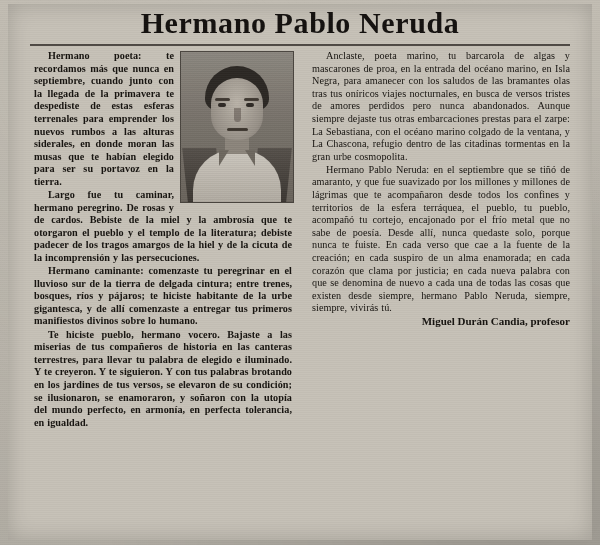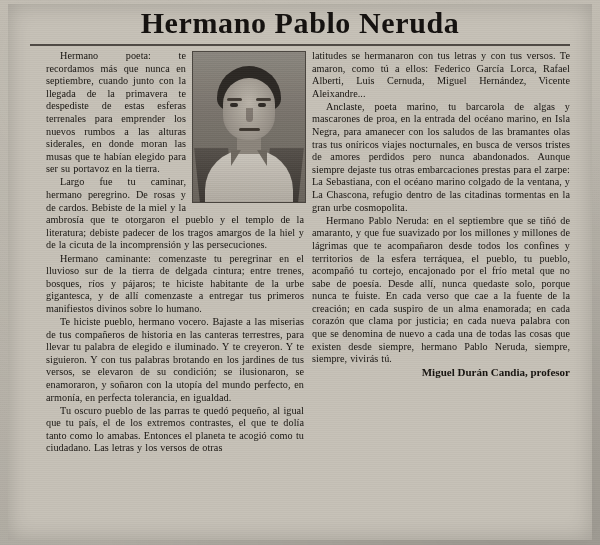--- a/index.html
+++ b/index.html
@@ -74,21 +74,21 @@
     top: 46px;
     width: 540px;
     height: 484px;
   }
   .col {
     position: absolute;
     top: 0;
     width: 258px;
     height: 484px;
   }
-  .col-left { left: 16px; }
+  .col-left { left: 4px; font-weight: bold; }
   .col-right { left: 282px; }
   .ptxt {
     font-size: 10.2px;
     line-height: 12.6px;
     text-align: justify;
     color: #16130f;
     margin: 0 0 0.5px 0;
     text-indent: 14px;
     font-family: "Liberation Serif", serif;
     letter-spacing: 0.05px;
@@ -230,25 +230,23 @@
             <div class="collar-l"></div>
             <div class="collar-r"></div>
             <div class="grain"></div>
           </div>
         </div>
 
         <p class="ptxt">Hermano poeta: te recordamos más que nunca en septiembre, cuando junto con la llegada de la primavera te despediste de estas esferas terrenales para emprender los nuevos rumbos a las alturas siderales, en donde moran las musas que te habían elegido para ser su portavoz en la tierra.</p>
         <p class="ptxt">Largo fue tu caminar, hermano peregrino. De rosas y de cardos. Bebiste de la miel y la ambrosía que te otorgaron el pueblo y el templo de la literatura; debiste padecer de los tragos amargos de la hiel y de la cicuta de la incomprensión y las persecuciones.</p>
         <p class="ptxt">Hermano caminante: comenzaste tu peregrinar en el lluvioso sur de la tierra de delgada cintura; entre trenes, bosques, ríos y pájaros; te hiciste habitante de la urbe gigantesca, y de allí comenzaste a entregar tus primeros manifiestos divinos sobre lo humano.</p>
         <p class="ptxt">Te hiciste pueblo, hermano vocero. Bajaste a las miserias de tus compañeros de historia en las canteras terrestres, para llevar tu palabra de elegido e iluminado. Y te creyeron. Y te siguieron. Y con tus palabras brotando en los jardines de tus versos, se elevaron de su condición; se ilusionaron, se enamoraron, y soñaron con la utopía del mundo perfecto, en armonía, en perfecta tolerancia, en igualdad.</p>
-        <p class="ptxt">Tu oscuro pueblo de las parras te quedó pequeño, al igual que tu país, el de los extremos contrastes, el que te dolía tanto como lo amabas. Entonces el planeta te acogió como tu ciudadano. Las letras y los versos de otras</p>
       </div>
 
       <div class="col col-right">
-        <p class="ptxt noindent">latitudes se hermanaron con tus letras y con tus versos. Te amaron, como tú a ellos: Federico García Lorca, Rafael Alberti, Luis Cernuda, Miguel Hernández, Vicente Aleixandre...</p>
         <p class="ptxt">Anclaste, poeta marino, tu barcarola de algas y mascarones de proa, en la entrada del océano marino, en Isla Negra, para amanecer con los saludos de las bramantes olas tras tus oníricos viajes nocturnales, en busca de versos tristes de amores perdidos pero nunca abandonados. Aunque siempre dejaste tus otras embarcaciones prestas para el zarpe: La Sebastiana, con el océano marino colgado de la ventana, y La Chascona, refugio dentro de las citadinas tormentas en la gran urbe cosmopolita.</p>
         <p class="ptxt">Hermano Pablo Neruda: en el septiembre que se tiñó de amaranto, y que fue suavizado por los millones y millones de lágrimas que te acompañaron desde todos los confines y territorios de la esfera terráquea, el pueblo, tu pueblo, acompañó tu cortejo, encajonado por el frío metal que no sabe de poesía. Desde allí, nunca quedaste solo, porque nunca te fuiste. En cada verso que cae a la fuente de la creación; en cada suspiro de un alma enamorada; en cada corazón que clama por justicia; en cada nueva palabra con que se denomina de nuevo a cada una de todas las cosas que existen desde siempre, hermano Pablo Neruda, siempre, siempre, vivirás tú.</p>
         <div class="byline">Miguel Durán Candia, profesor</div>
       </div>
 
     </div>
   </div>
 </div>
 
 </body></html>

